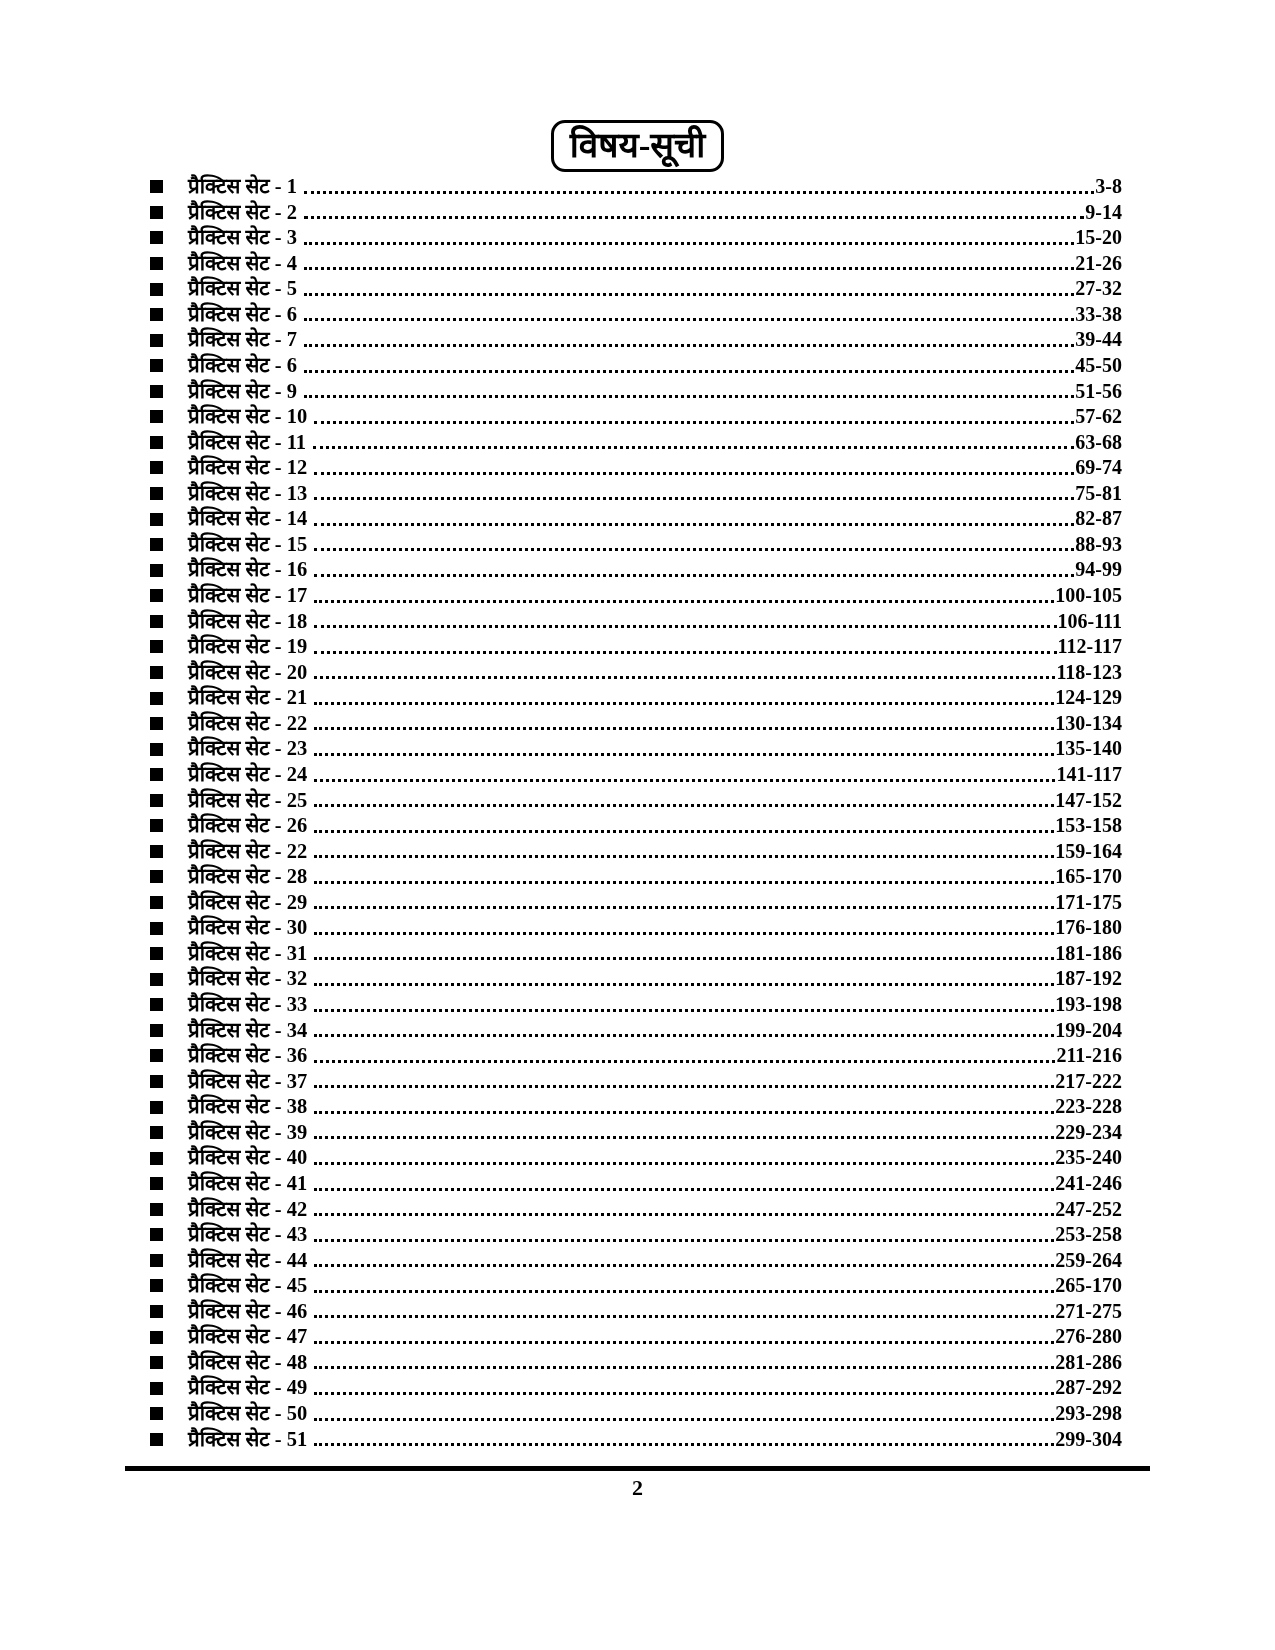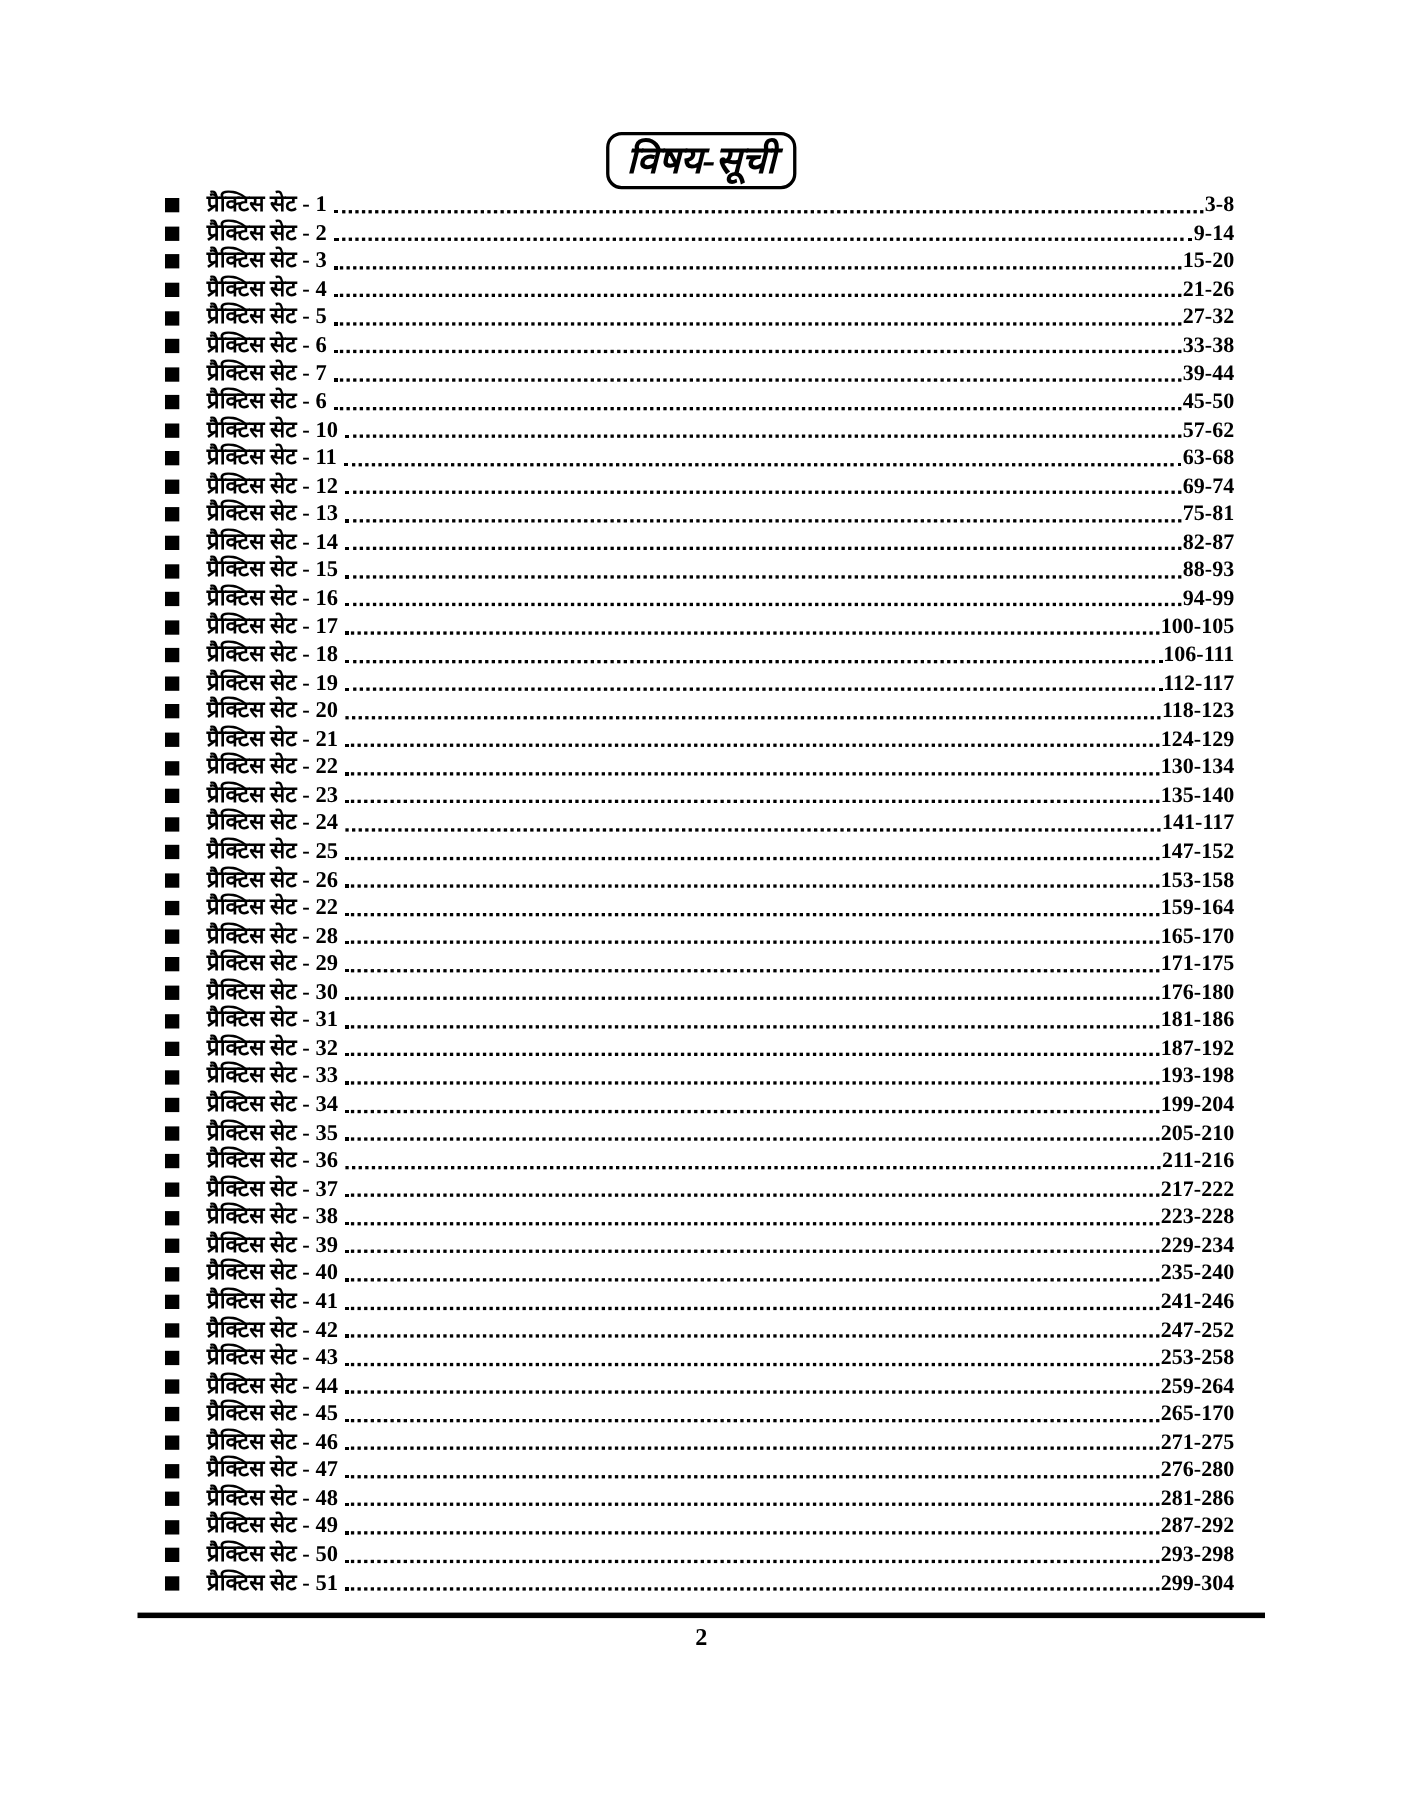--- a/index.html
+++ b/index.html
@@ -20,21 +20,20 @@
   }
   .title-box {
     display: inline-block;
     margin-top: 120px;
     border: 3px solid #000;
     border-radius: 14px;
     padding: 0 16px;
     font-size: 35px;
     line-height: 46px;
     font-weight: bold;
-    font-style: italic;
   }
   .toc {
     margin: 2px 153px 0 150px;
   }
   .toc-row {
     display: flex;
     height: 25.57px;
     line-height: 25.57px;
     align-items: stretch;
   }
@@ -130,20 +129,26 @@
     <span class="pages">39-44</span>
   </div>
     <div class="toc-row">
     <span class="bullet"></span>
     <span class="label">प्रैक्टिस सेट - 6</span>
     <span class="leader"></span>
     <span class="pages">45-50</span>
   </div>
     <div class="toc-row">
     <span class="bullet"></span>
+    <span class="label">प्रैक्टिस सेट - 9</span>
+    <span class="leader"></span>
+    <span class="pages">51-56</span>
+  </div>
+    <div class="toc-row">
+    <span class="bullet"></span>
     <span class="label">प्रैक्टिस सेट - 10</span>
     <span class="leader"></span>
     <span class="pages">57-62</span>
   </div>
     <div class="toc-row">
     <span class="bullet"></span>
     <span class="label">प्रैक्टिस सेट - 11</span>
     <span class="leader"></span>
     <span class="pages">63-68</span>
   </div>
@@ -277,26 +282,20 @@
     <span class="bullet"></span>
     <span class="label">प्रैक्टिस सेट - 33</span>
     <span class="leader"></span>
     <span class="pages">193-198</span>
   </div>
     <div class="toc-row">
     <span class="bullet"></span>
     <span class="label">प्रैक्टिस सेट - 34</span>
     <span class="leader"></span>
     <span class="pages">199-204</span>
-  </div>
-    <div class="toc-row">
-    <span class="bullet"></span>
-    <span class="label">प्रैक्टिस सेट - 35</span>
-    <span class="leader"></span>
-    <span class="pages">205-210</span>
   </div>
     <div class="toc-row">
     <span class="bullet"></span>
     <span class="label">प्रैक्टिस सेट - 36</span>
     <span class="leader"></span>
     <span class="pages">211-216</span>
   </div>
     <div class="toc-row">
     <span class="bullet"></span>
     <span class="label">प्रैक्टिस सेट - 37</span>

